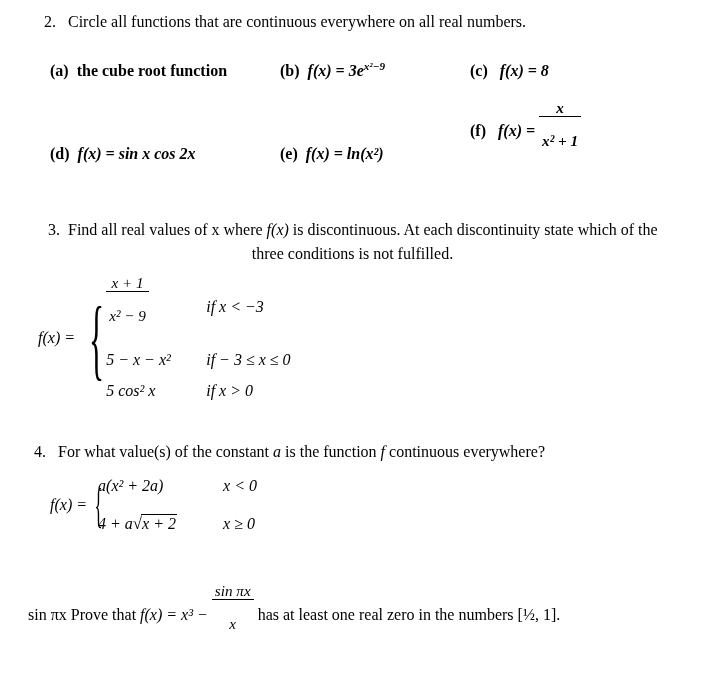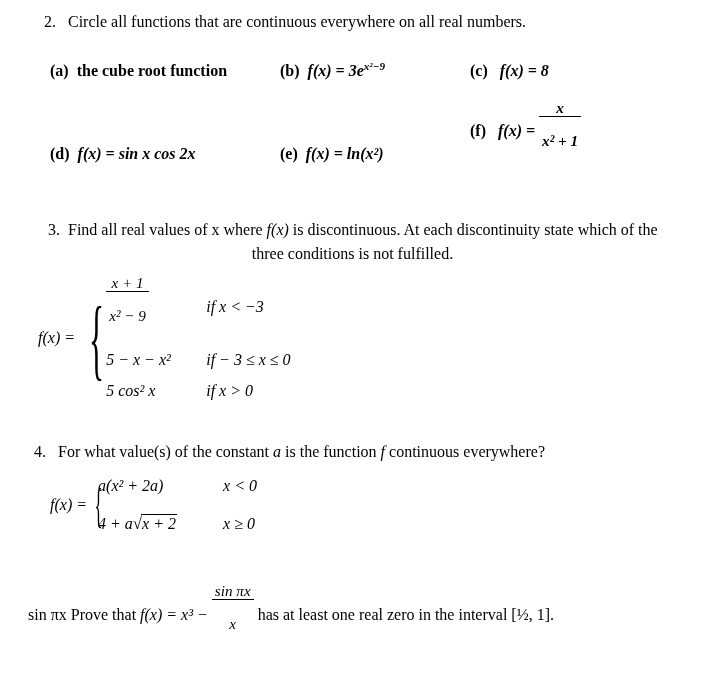--- a/index.html
+++ b/index.html
@@ -179,16 +179,16 @@
 
 <div class="question" style="margin-top:48px;">
     <div class="q5-prompt">
       <span>sin πx</span> 
       <span>Prove that </span>
       <span class="math">f(x) = x³ −</span> 
       <span class="frac math">
         <span class="num">sin πx</span>
         <span class="den">x</span>
       </span> 
-      <span> has at least one real zero in the interval </span>
+      <span> has at least one real zero in the numbers </span>
       <span class="interval">[½, 1].</span>
     </div>
   </div>
 
 </body></html>

